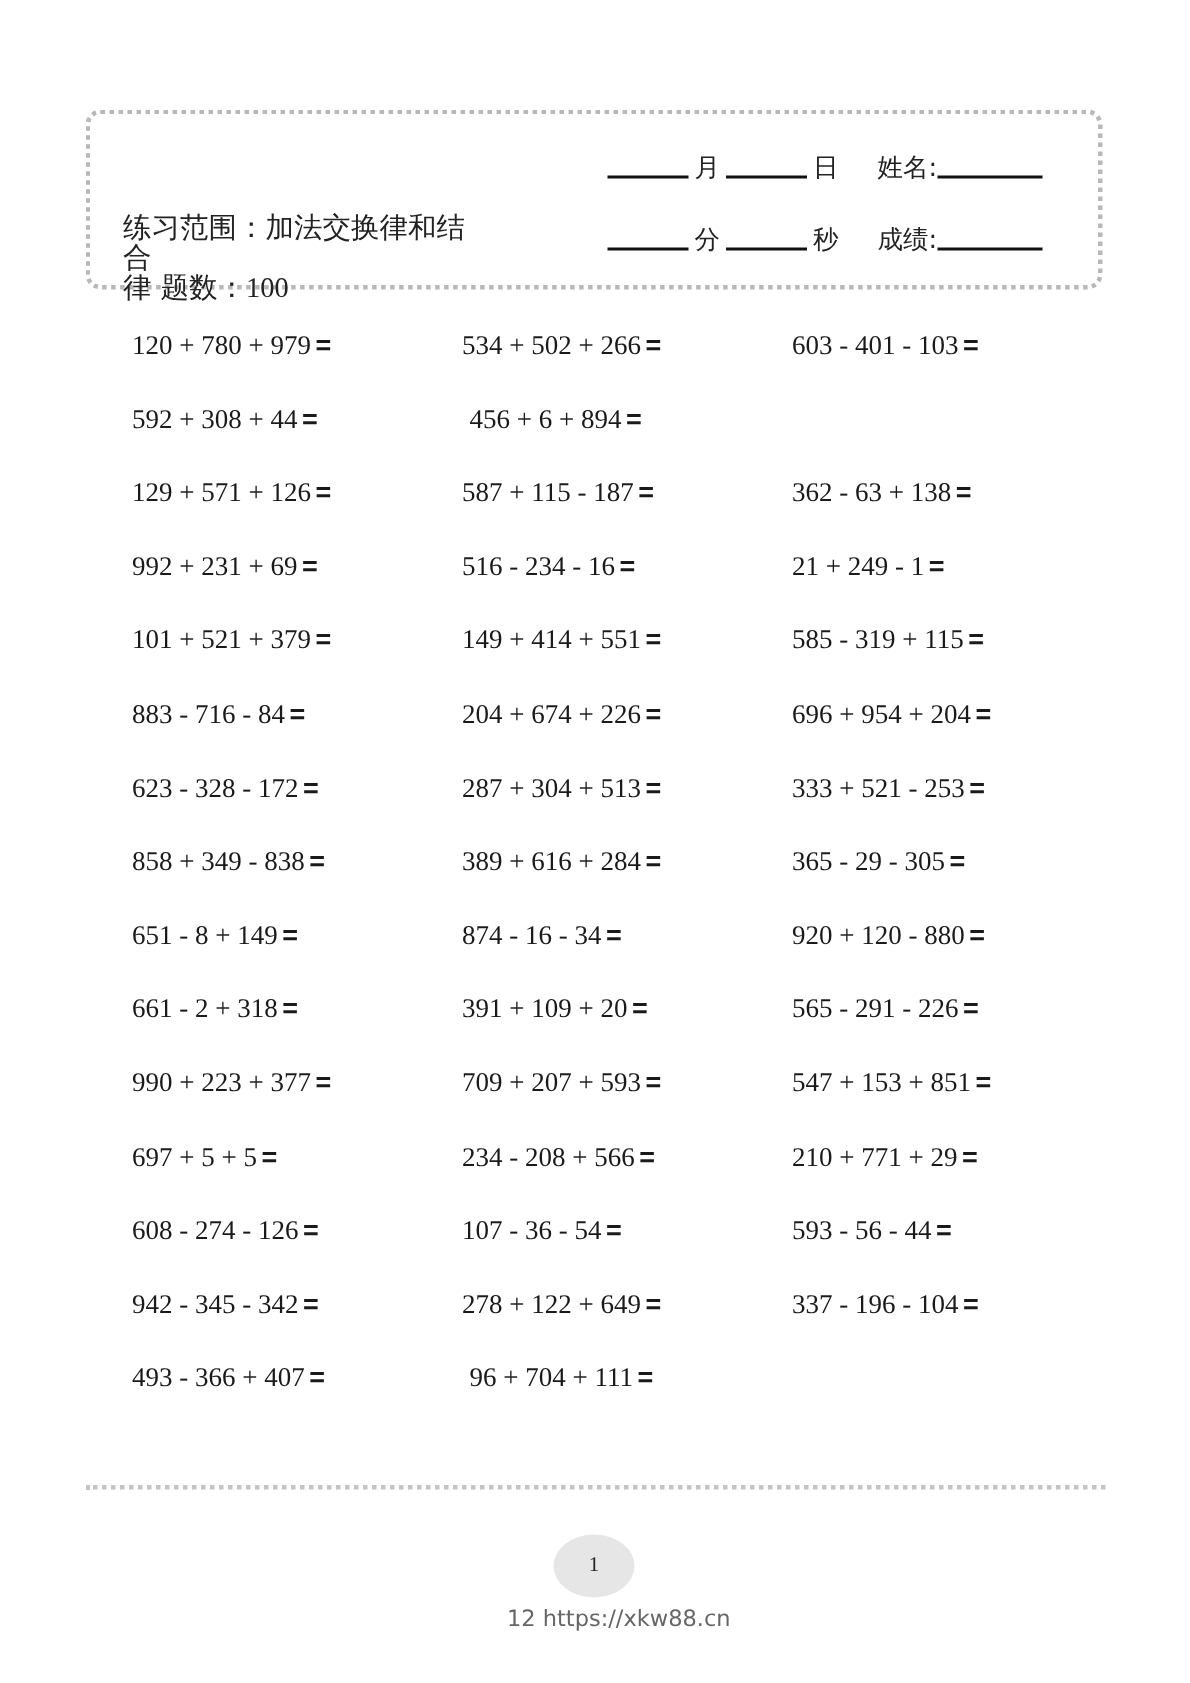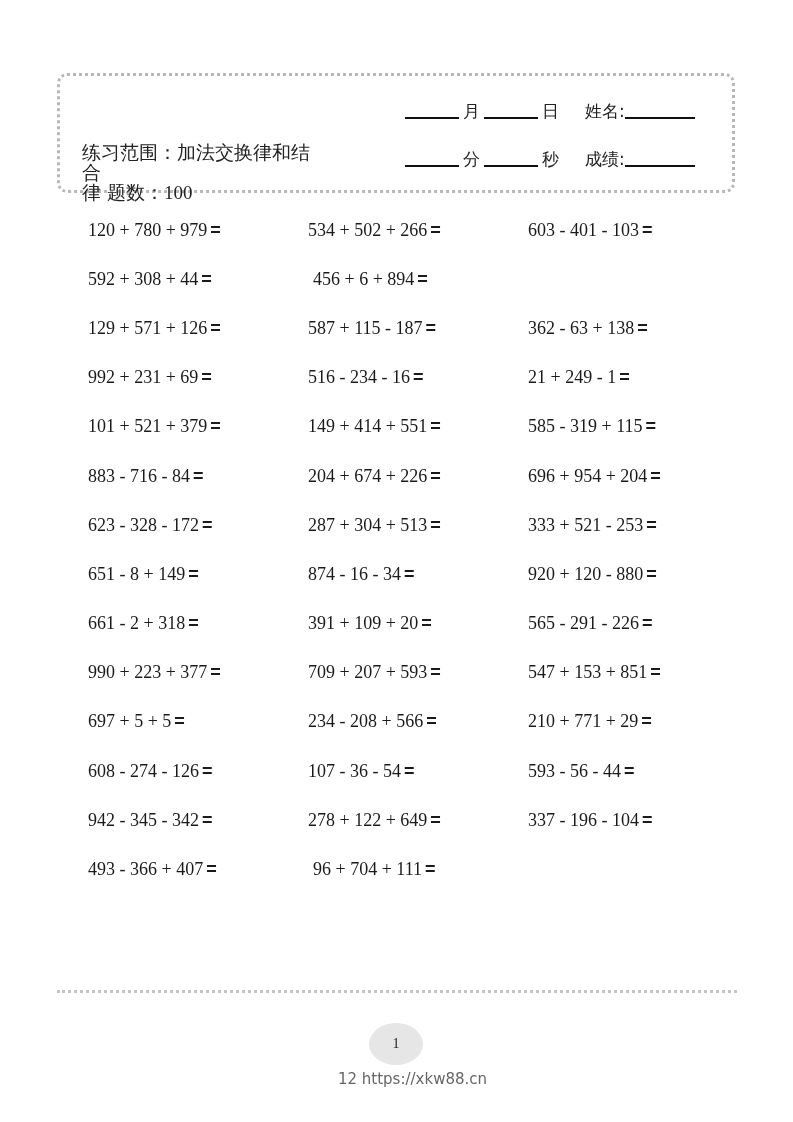--- a/index.html
+++ b/index.html
@@ -172,20 +172,25 @@
       <div class="prob"><span>883 - 716 - 84</span><span class="eq">=</span></div>
       <div class="prob"><span>204 + 674 + 226</span><span class="eq">=</span></div>
       <div class="prob"><span>696 + 954 + 204</span><span class="eq">=</span></div>
     </div>
     <div class="prow">
       <div class="prob"><span>623 - 328 - 172</span><span class="eq">=</span></div>
       <div class="prob"><span>287 + 304 + 513</span><span class="eq">=</span></div>
       <div class="prob"><span>333 + 521 - 253</span><span class="eq">=</span></div>
     </div>
     <div class="prow">
+      <div class="prob"><span>858 + 349 - 838</span><span class="eq">=</span></div>
+      <div class="prob"><span>389 + 616 + 284</span><span class="eq">=</span></div>
+      <div class="prob"><span>365 - 29 - 305</span><span class="eq">=</span></div>
+    </div>
+    <div class="prow">
       <div class="prob"><span>651 - 8 + 149</span><span class="eq">=</span></div>
       <div class="prob"><span>874 - 16 - 34</span><span class="eq">=</span></div>
       <div class="prob"><span>920 + 120 - 880</span><span class="eq">=</span></div>
     </div>
     <div class="prow">
       <div class="prob"><span>661 - 2 + 318</span><span class="eq">=</span></div>
       <div class="prob"><span>391 + 109 + 20</span><span class="eq">=</span></div>
       <div class="prob"><span>565 - 291 - 226</span><span class="eq">=</span></div>
     </div>
     <div class="prow">

